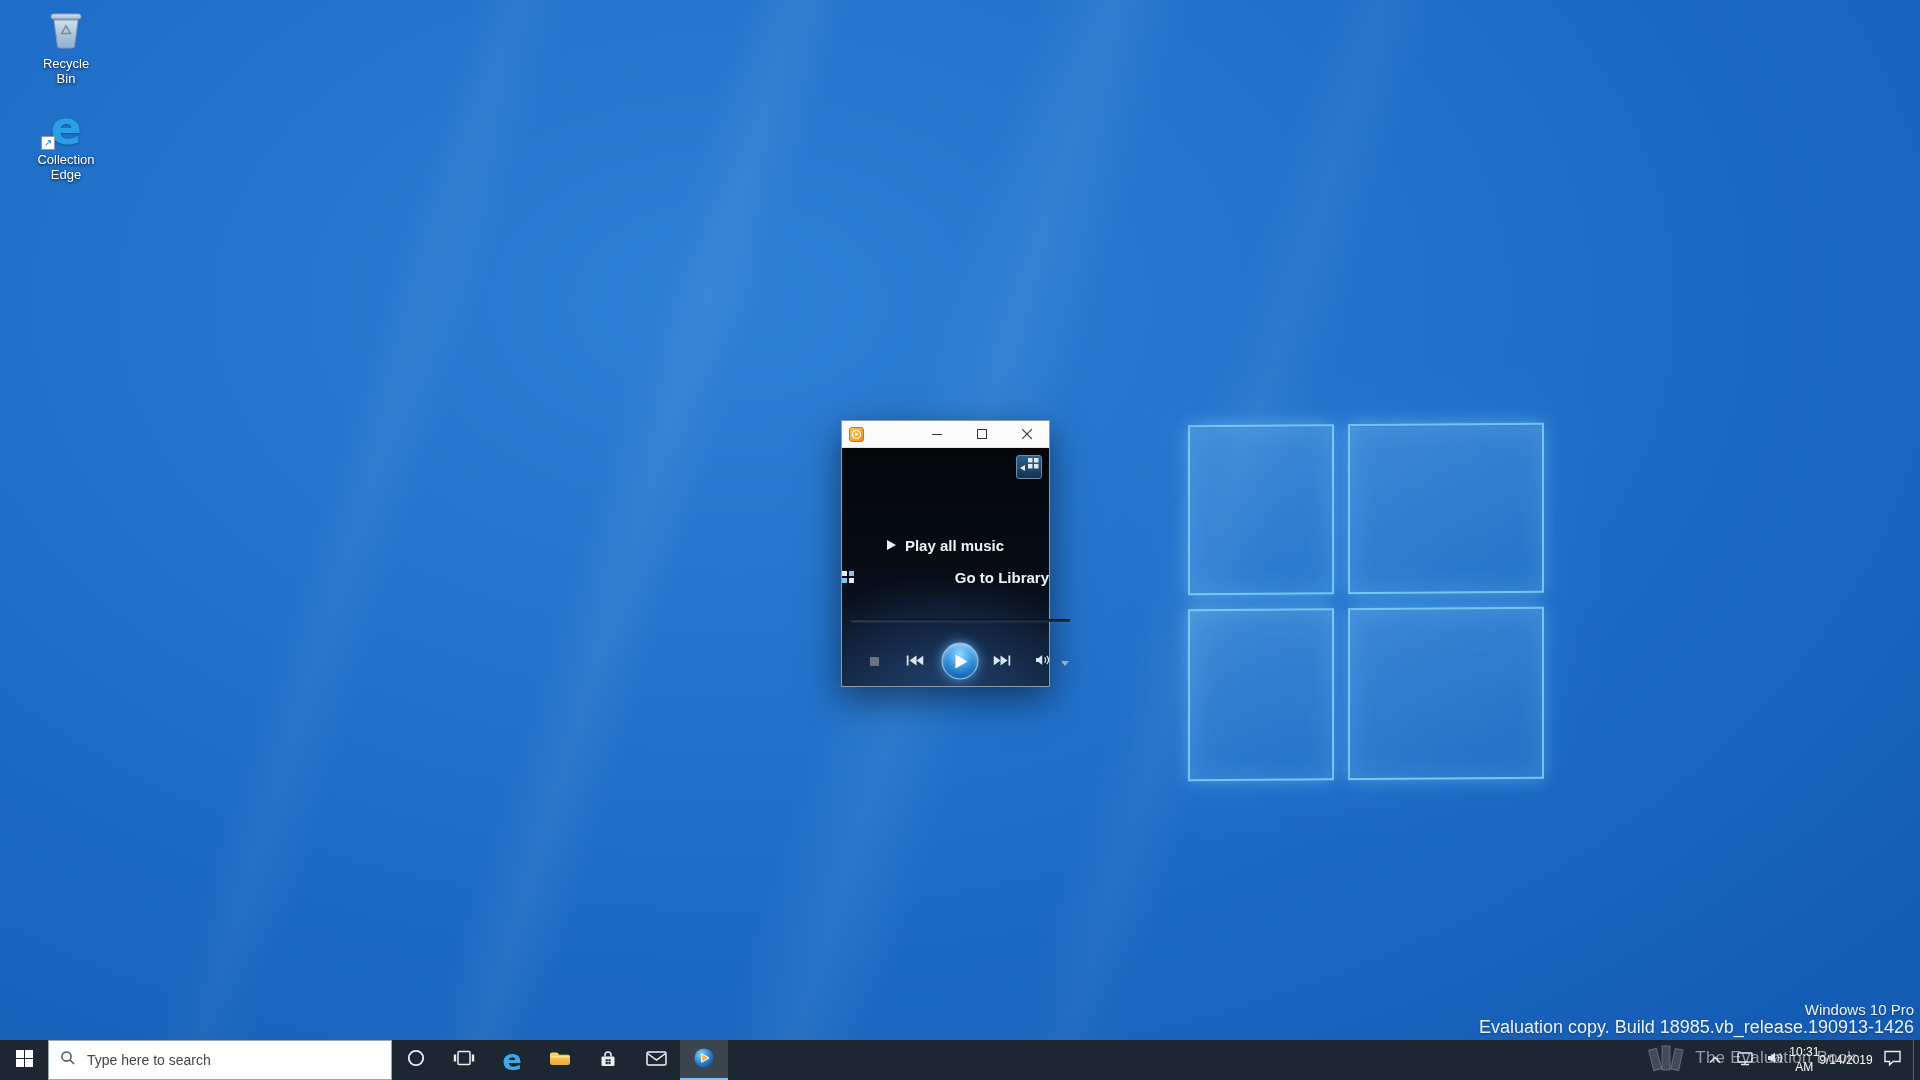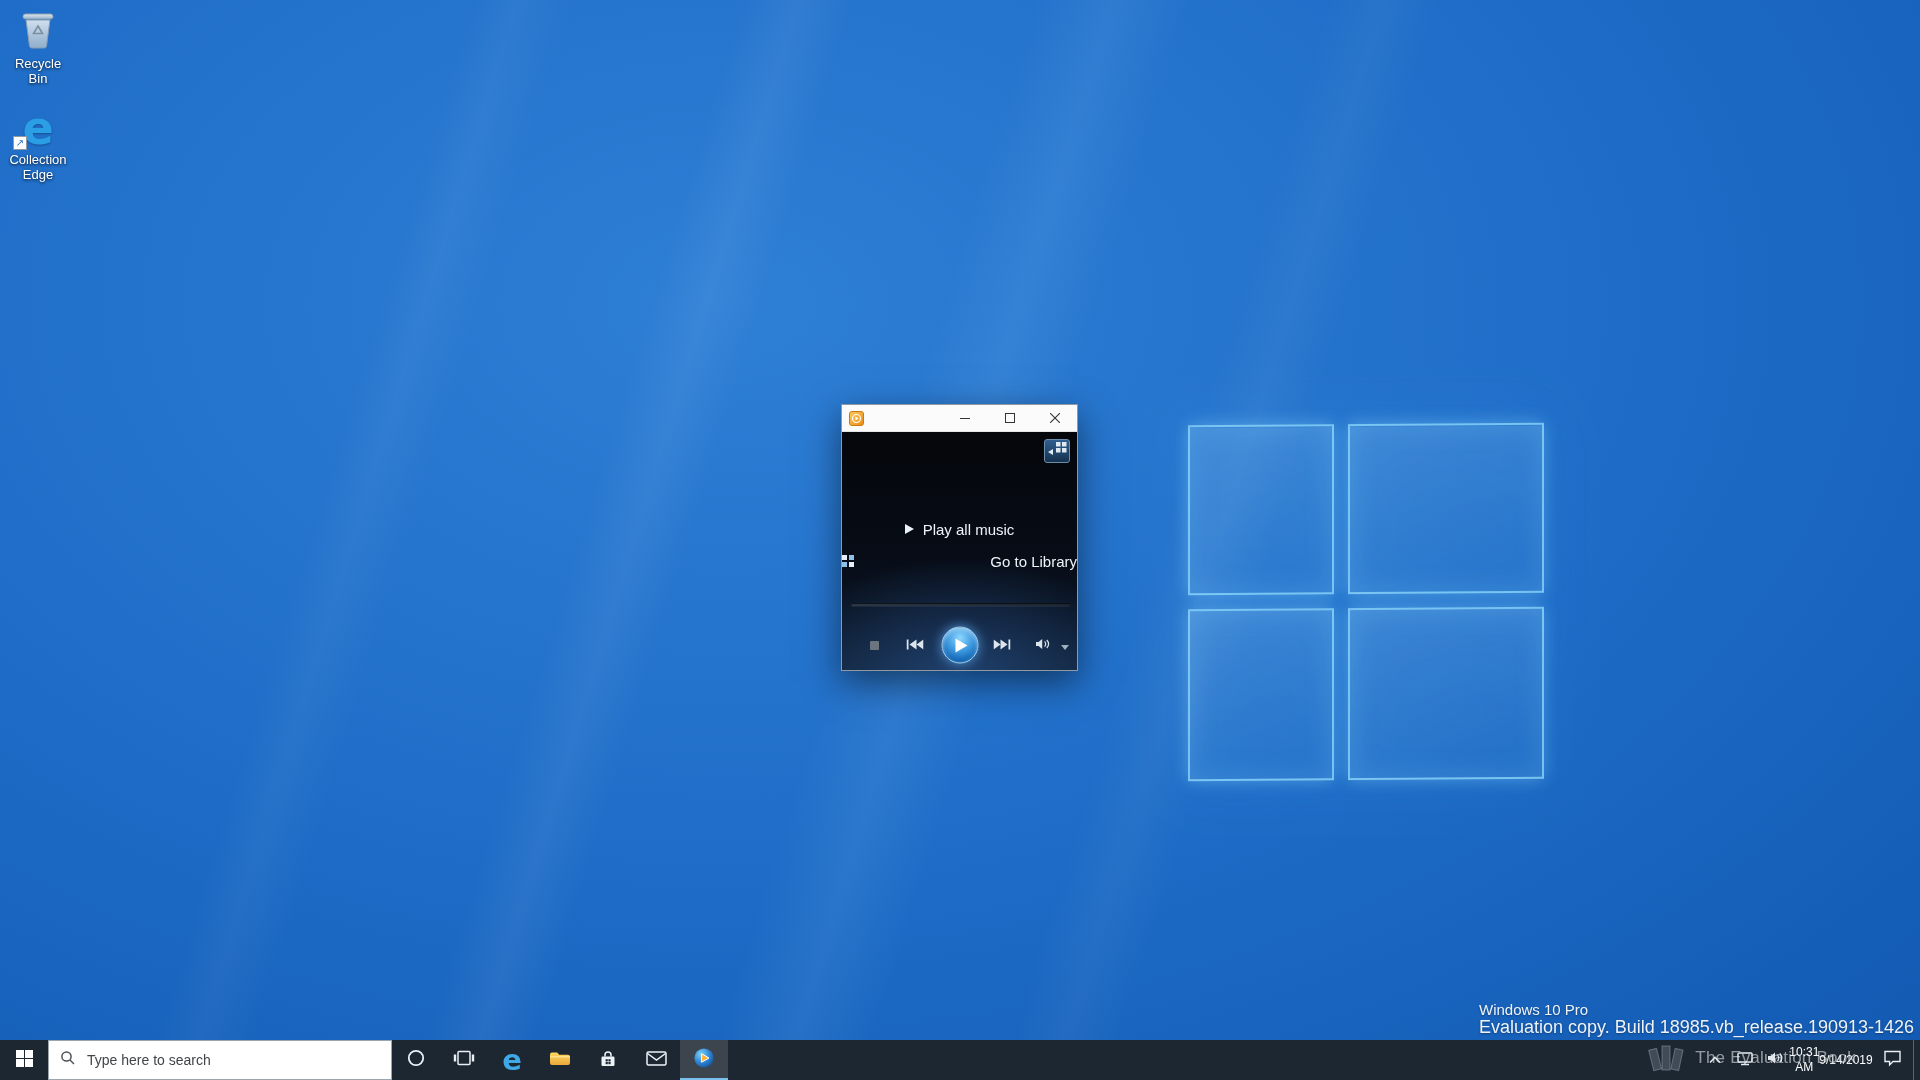--- a/index.html
+++ b/index.html
@@ -17,35 +17,35 @@
       linear-gradient(107deg, transparent 46%, rgba(170,220,255,.09) 49.5%, transparent 53%),
       linear-gradient(107deg, transparent 59%, rgba(255,255,255,.045) 61.5%, transparent 64%);}
   .win-logo{position:absolute;left:1188px;top:424px;width:356px;height:356px;
     display:grid;grid-template-columns:146px 1fr;grid-template-rows:170px 1fr;gap:14px;
     filter:drop-shadow(0 0 26px rgba(110,200,255,.35));transform:skewY(-0.4deg);}
   .pane{background:linear-gradient(160deg, rgba(185,230,255,.16), rgba(120,190,240,.05));
     border:2px solid rgba(150,225,255,.72);
     box-shadow:inset 0 0 28px rgba(140,215,255,.22), 0 0 16px rgba(130,210,255,.45);}
 
   
-  .desk-icon{position:absolute;width:76px;display:flex;flex-direction:column;align-items:center;gap:3px;}
+  .desk-icon{position:absolute;width:76px;display:flex;flex-direction:column;align-items:center;gap:3px;margin-left:28px;}
   .desk-label{color:#fff;font-size:13px;line-height:1.15;text-align:center;max-width:66px;
     text-shadow:0 1px 3px rgba(0,0,0,.85);}
   #icon-recycle{left:0;top:8px;}
   #icon-edge{left:0;top:106px;}
   .edge-art{position:relative;width:46px;height:44px;display:flex;align-items:center;justify-content:center;}
   .edge-glyph-desk{font-family:"DejaVu Sans","Liberation Sans",sans-serif;font-weight:bold;
     font-size:46px;line-height:44px;color:#2b9fe6;text-shadow:0 1px 2px rgba(0,20,50,.35);}
   .shortcut-badge{position:absolute;left:-2px;bottom:0;width:14px;height:14px;background:#fff;
     border:1px solid #8e99a2;display:flex;align-items:center;justify-content:center;
     font-size:10px;color:#1b72c8;line-height:1;}
 
   
-  .wmp{position:absolute;left:841px;top:404px;width:237px;height:267px;z-index:20;
-    border:1px solid #8f99a2;background:#04060a;box-shadow:0 12px 34px rgba(0,0,0,.5);}
+  .wmp{position:absolute;left:841px;top:420px;width:209px;height:267px;z-index:20;
+    border:1px solid #8f99a2;background:#04060a;box-shadow:0 12px 34px rgba(0,0,0,.5);font-weight:bold;}
   .wmp-titlebar{height:27px;background:#fbfbfb;border-bottom:1px solid #e4e4e4;
     display:flex;align-items:center;padding-left:7px;}
   .wmp-appicon{display:flex;align-items:center;}
   .caption{margin-left:auto;display:flex;height:100%;}
   .cap{width:45px;height:100%;display:flex;align-items:center;justify-content:center;}
   .wmp-body{position:relative;height:238px;
     background:
       radial-gradient(130% 85% at 50% 102%, rgba(42,84,146,.6) 0%, rgba(10,20,40,0) 58%),
       linear-gradient(180deg,#04060a 0%,#070c16 52%,#0b1626 78%,#102237 100%);}
   .switch-lib{position:absolute;top:7px;right:7px;width:26px;height:24px;border-radius:3px;
@@ -76,21 +76,21 @@
   .ctl-vol{left:201px;}
   .ctl-more{left:223px;}
   .play-btn{width:37px;height:37px;border-radius:50%;
     background:radial-gradient(circle at 50% 30%, #8fd8ff 0%, #3f9be0 42%, #1266b4 76%, #0a4f94 100%);
     border:1px solid #a8d8f8;display:flex;align-items:center;justify-content:center;
     box-shadow:0 0 12px rgba(90,170,240,.85), inset 0 2px 4px rgba(255,255,255,.5);}
   .play-tri{width:0;height:0;border-left:12px solid #fff;border-top:7px solid transparent;
     border-bottom:7px solid transparent;margin-left:3px;}
 
   
-  .winver{position:absolute;right:6px;bottom:44px;text-align:left;z-index:10;
+  .winver{position:absolute;right:6px;bottom:44px;text-align:right;z-index:10;
     color:rgba(255,255,255,.93);text-shadow:0 1px 2px rgba(0,0,0,.35);}
   .winver .l1{font-size:15px;line-height:19px;}
   .winver .l2{font-size:18px;line-height:17px;}
   .watermark{position:absolute;right:64px;bottom:4px;z-index:60;display:flex;align-items:center;
     gap:8px;pointer-events:none;opacity:.58;}
   .wm-text{color:#e8eef2;font-size:17px;letter-spacing:.2px;text-shadow:0 1px 2px rgba(0,0,0,.4);}
 
   
   .taskbar{position:absolute;left:0;right:0;bottom:0;height:40px;background:#1d2732;
     display:flex;align-items:stretch;z-index:40;}

